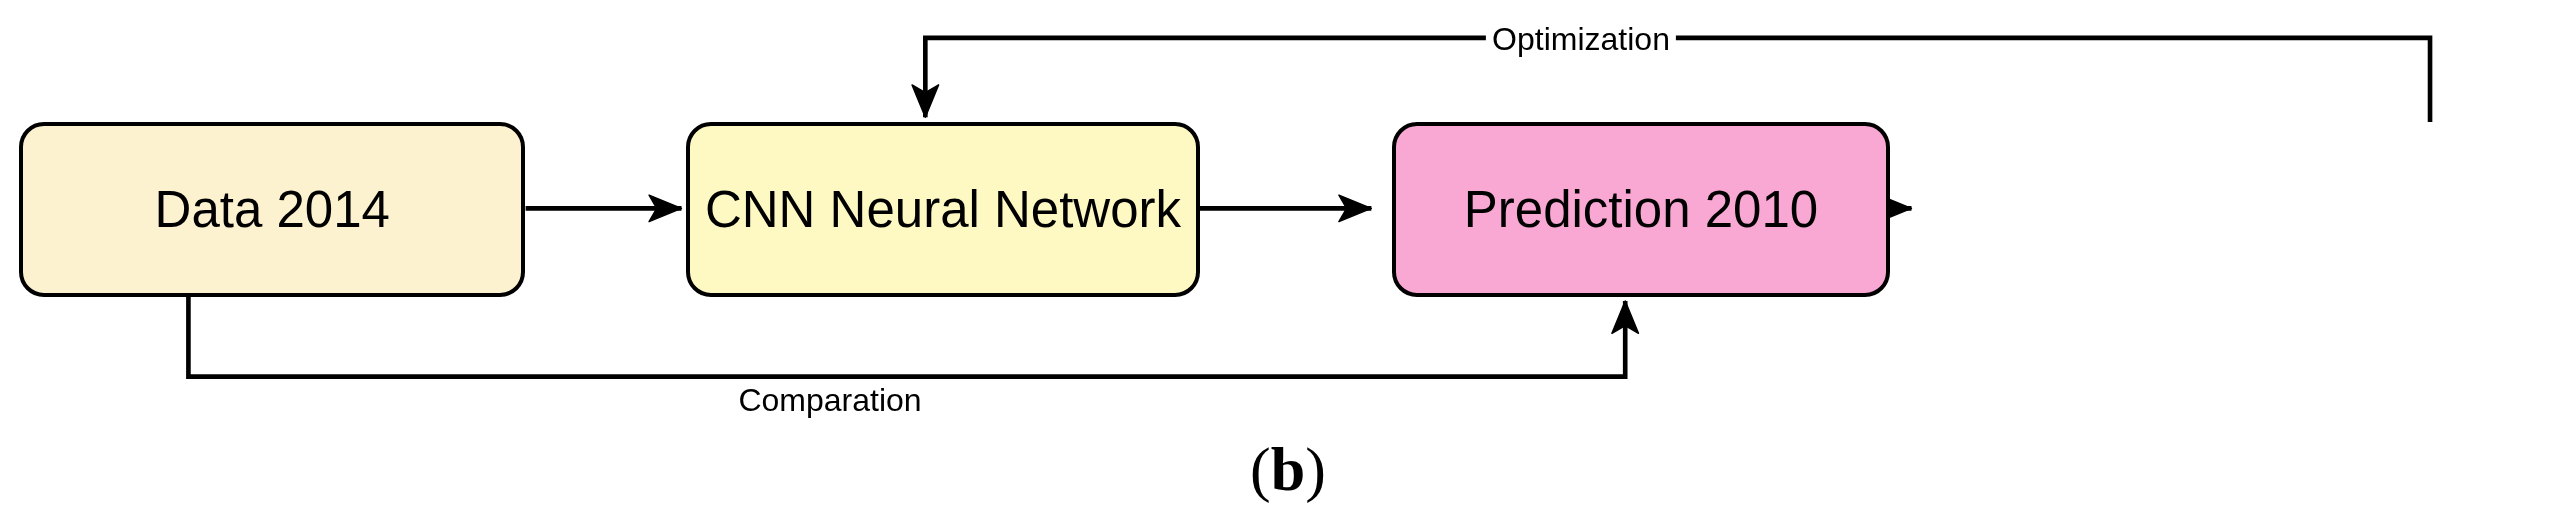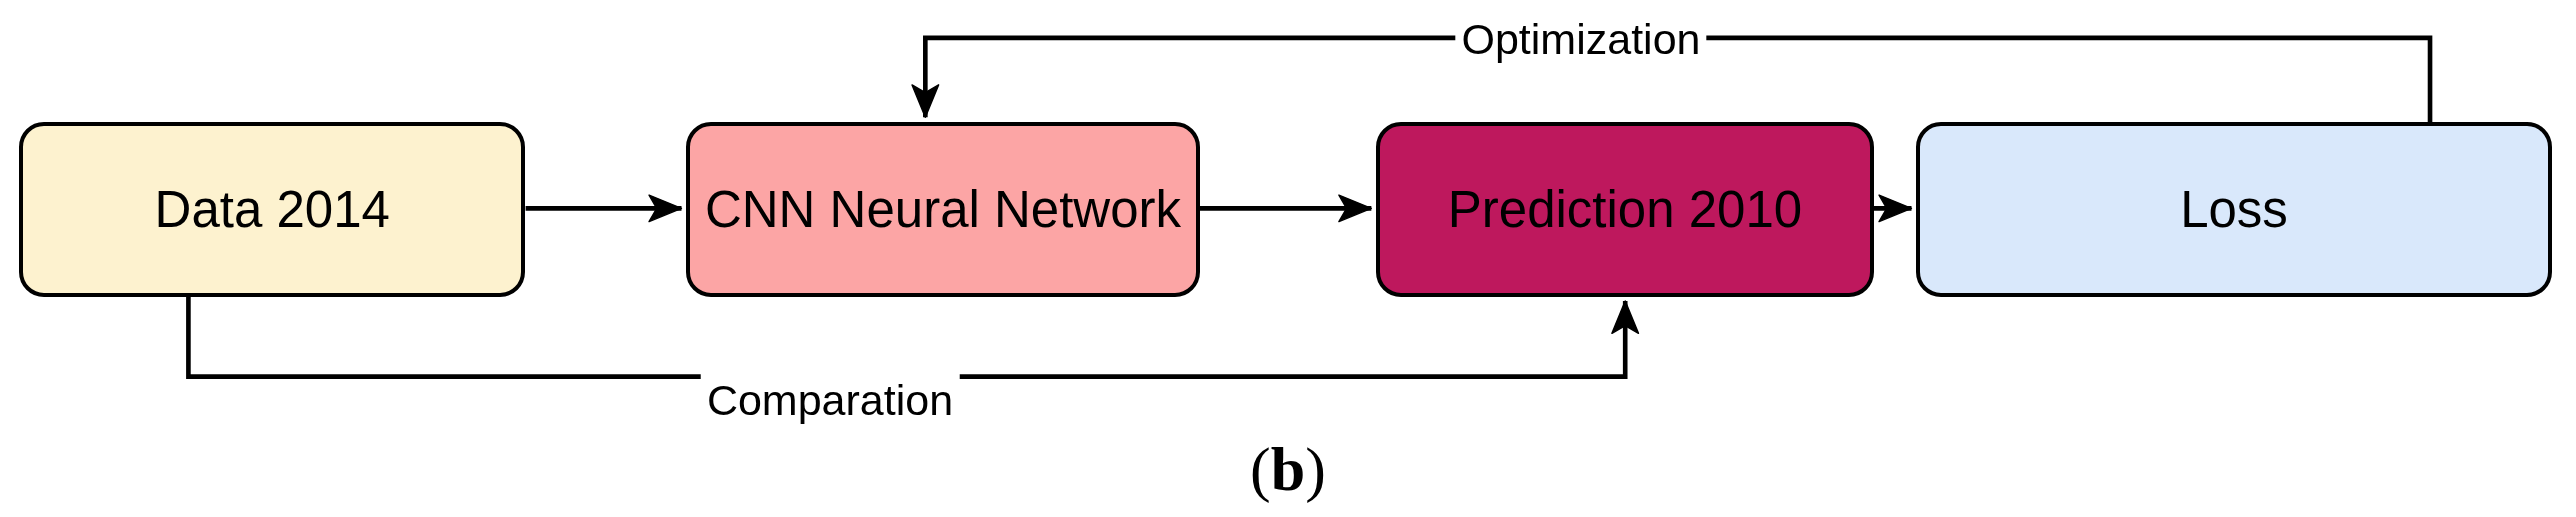--- a/index.html
+++ b/index.html
@@ -45,21 +45,21 @@
   }
   .node-data       { left: 19.3px;   top: 122px; width: 506px; height: 175px; }
   .node-cnn        { left: 686px;  top: 122px; width: 514px; height: 175px; }
   .node-prediction { left: 1376px; top: 122px; width: 498px; height: 175px; }
   .node-loss       { left: 1916px; top: 122px; width: 636px; height: 175px; }
   .edge-label {
     position: absolute;
     transform: translate(-50%, -50%);
     background: #ffffff;
     color: #000000;
-    font-size: 43px;
+    font-size: 32px;
     line-height: 1.15;
     padding: 1.5px 6.2px;
     white-space: nowrap;
   }
   .edge-label-optimization { left: 1581px; top: 39px; }
   .edge-label-comparation  { left: 830px; top: 400px; }
   .caption {
     position: absolute;
     left: 1288px;
     top: 469px;
@@ -91,31 +91,28 @@
 
     <path class="edge" d="M 3148 158 L 3148 49 L 1198 49 L 1198 152" marker-end="url(#arrow)"></path>
 
     <path class="edge" d="M 243 382 L 243 488 L 2105 488 L 2105 390" marker-end="url(#arrow)"></path>
   </svg>
 
   <div class="node node-data" style="background: rgb(253, 242, 207);">
     <span class="node-label">Data 2014</span>
   </div>
 
-  <div class="node node-cnn" style="background: #fca5a5; justify-content: center;">
+  <div class="node node-cnn" style="background: #fef9c3; justify-content: center;">
     <span class="node-label">CNN Neural Network</span>
   </div>
 
-  <div class="node node-prediction" style="background: #be185d;">
+  <div class="node node-prediction" style="background: #f9a8d4; margin-left: 16px;">
     <span class="node-label">Prediction 2010</span>
   </div>
 
-  <div class="node node-loss" style="background: rgb(217, 232, 251);">
-    <span class="node-label">Loss</span>
-  </div>
 
   <div class="edge-label edge-label-optimization">Optimization</div>
 
   <div class="edge-label edge-label-comparation">Comparation</div>
 
   <div class="caption"><span>(</span><b>b</b><span>)</span></div>
 
 </div>
 
 

